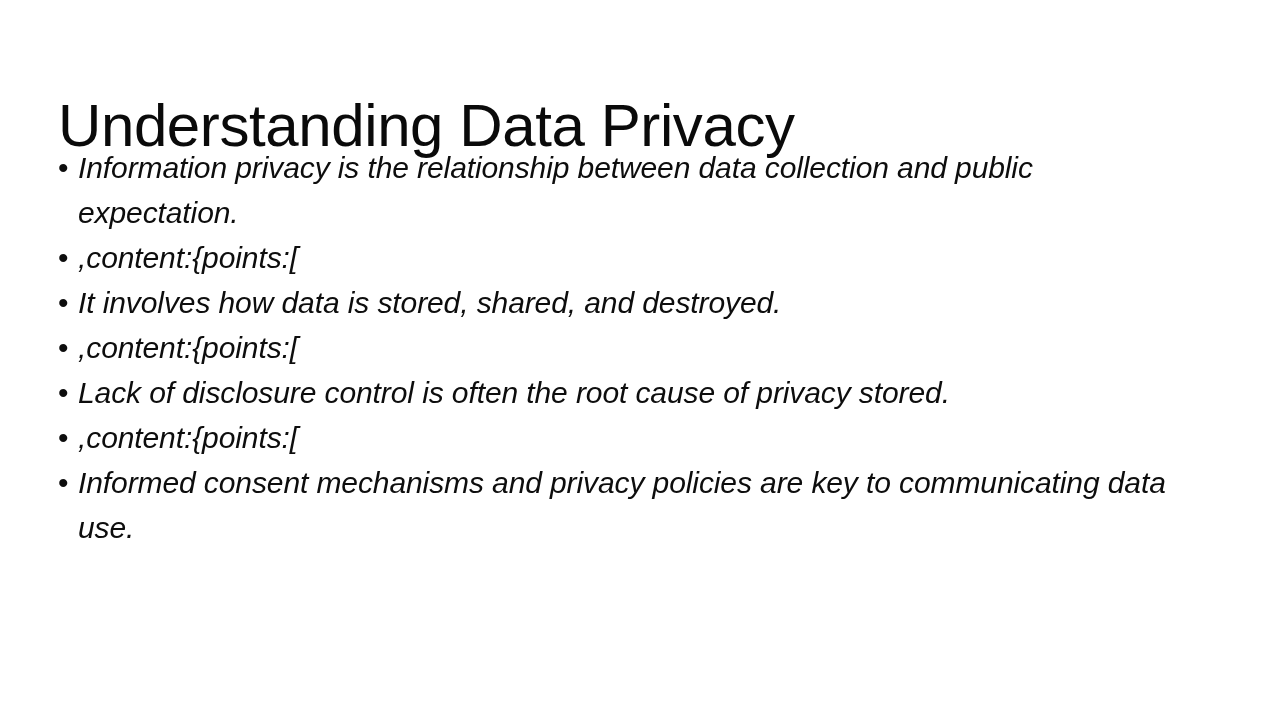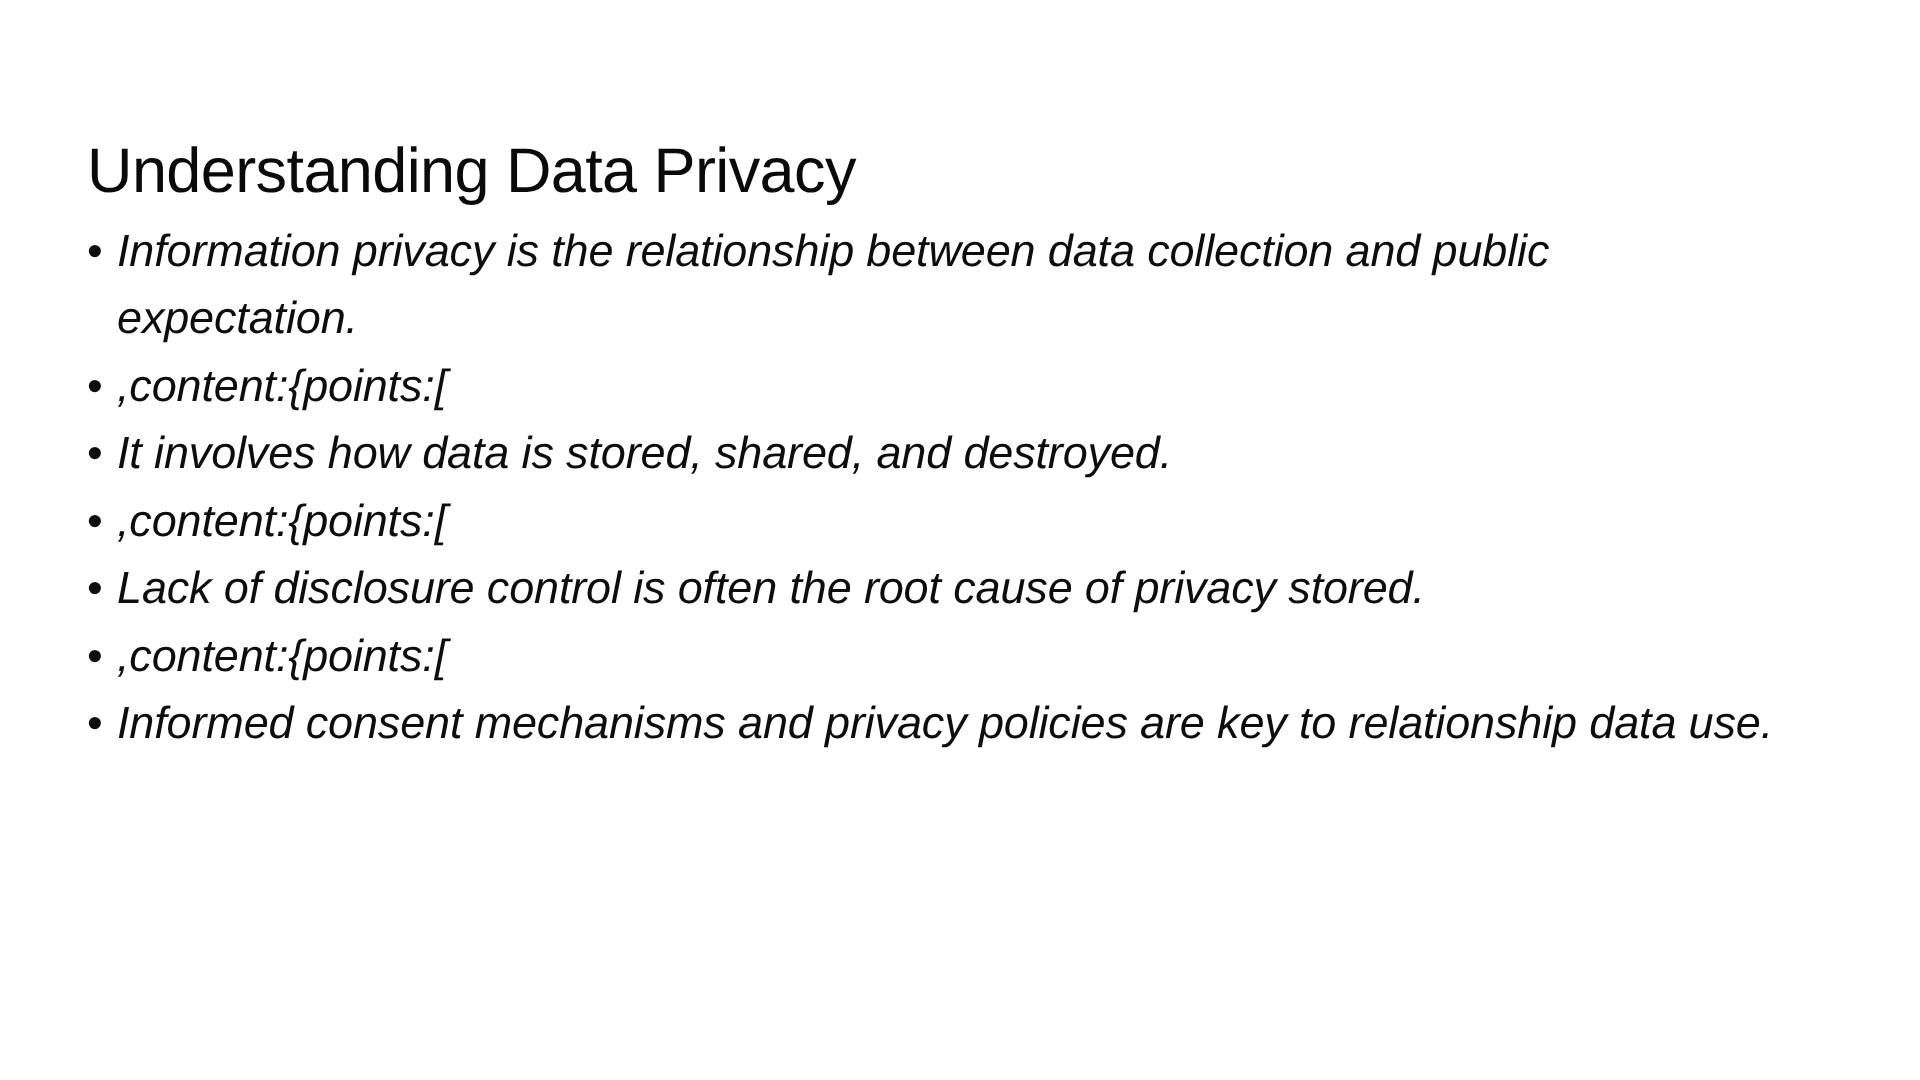--- a/index.html
+++ b/index.html
@@ -20,21 +20,21 @@
     height: 720px;
     background: #ffffff;
     box-sizing: border-box;
   }
 
   .slide-title {
     position: absolute;
     left: 58px;
     top: 52px;
     width: 1164px;
-    font-size: 42px;
+    font-size: 60px;
     line-height: 68px;
     font-weight: 300;
     letter-spacing: -0.4px;
     color: #0a0a0a;
     white-space: nowrap;
   }
 
   .body-block {
     position: absolute;
     left: 58px;
@@ -102,17 +102,17 @@
       <span class="bullet-text">Lack of disclosure control is often the root cause of privacy stored.</span>
     </div>
 
     <div class="bullet-item">
       <span class="bullet-marker">•</span>
       <span class="bullet-text">,content:{points:[</span>
     </div>
 
     <div class="bullet-item">
       <span class="bullet-marker">•</span>
-      <span class="bullet-text">Informed consent mechanisms and privacy policies are key to relationship data use.</span>
+      <span class="bullet-text">Informed consent mechanisms and privacy policies are key to communicating data use.</span>
     </div>
 
   </div>
 </div>
 
 </body></html>

